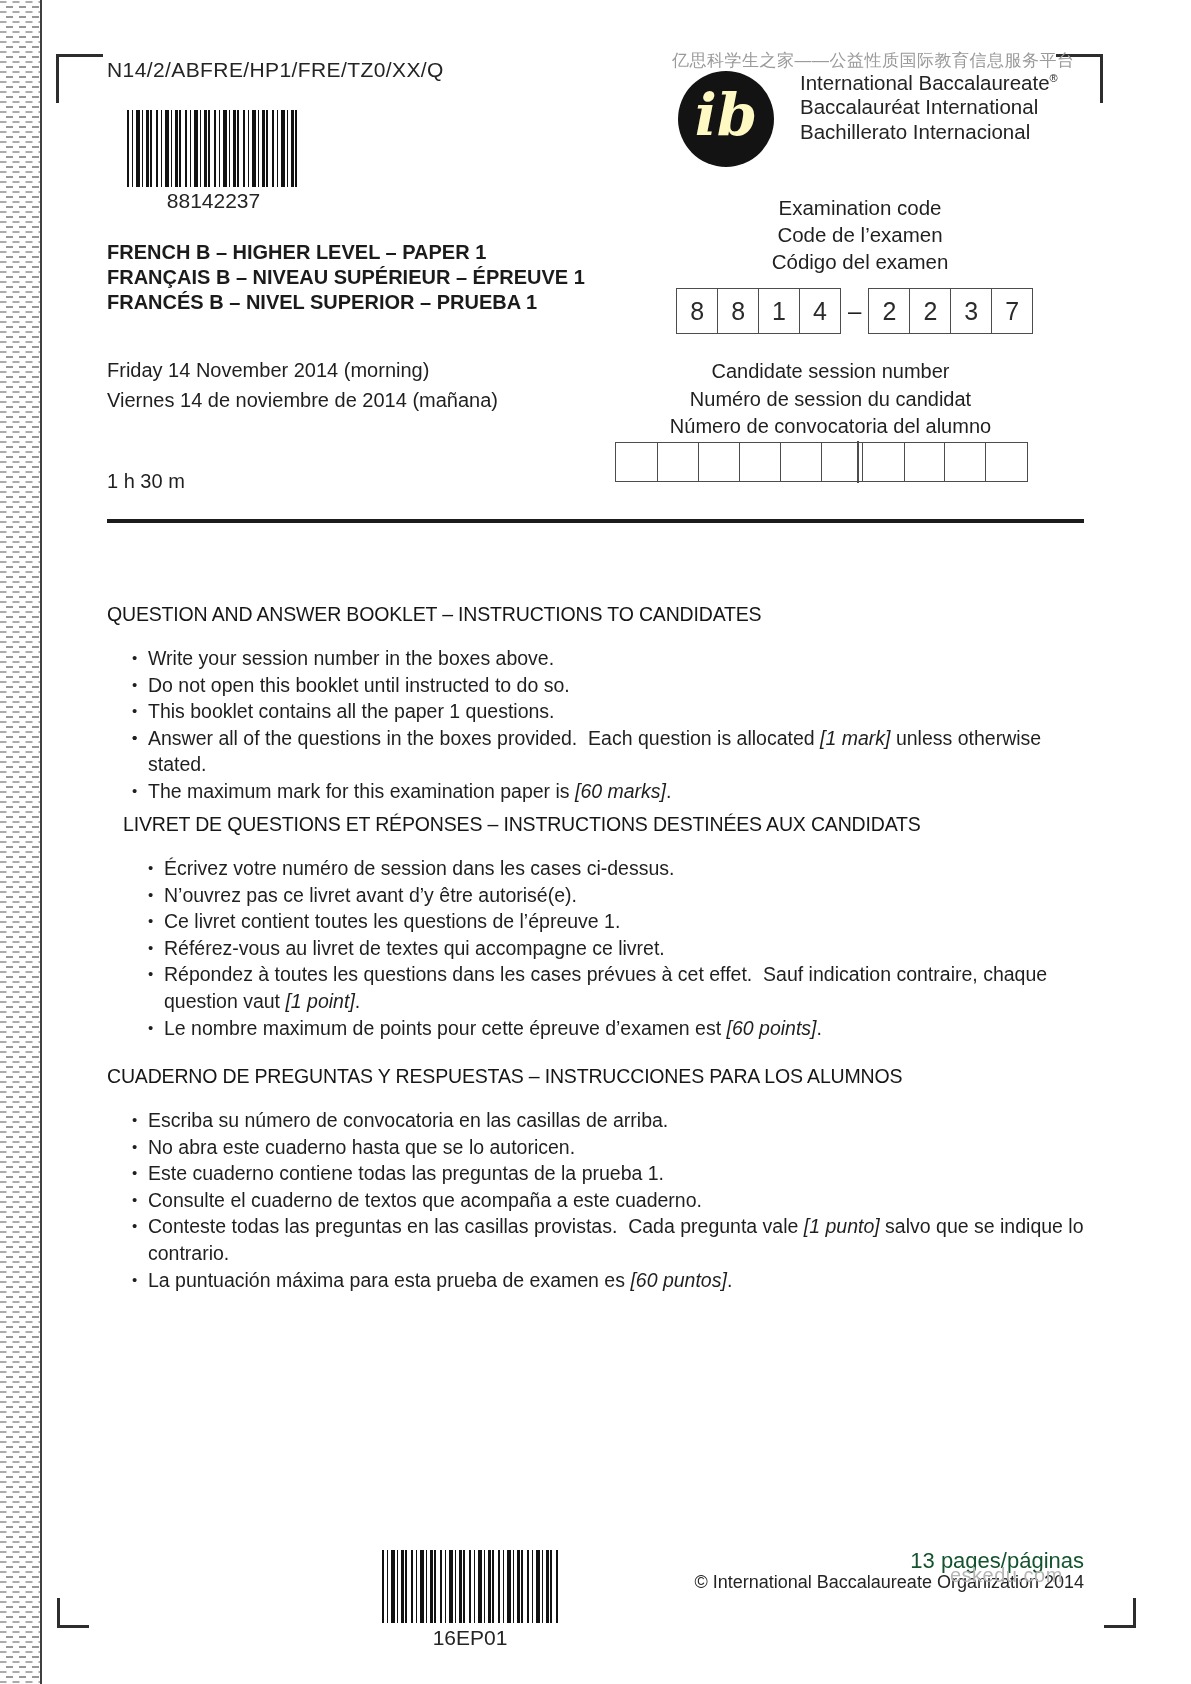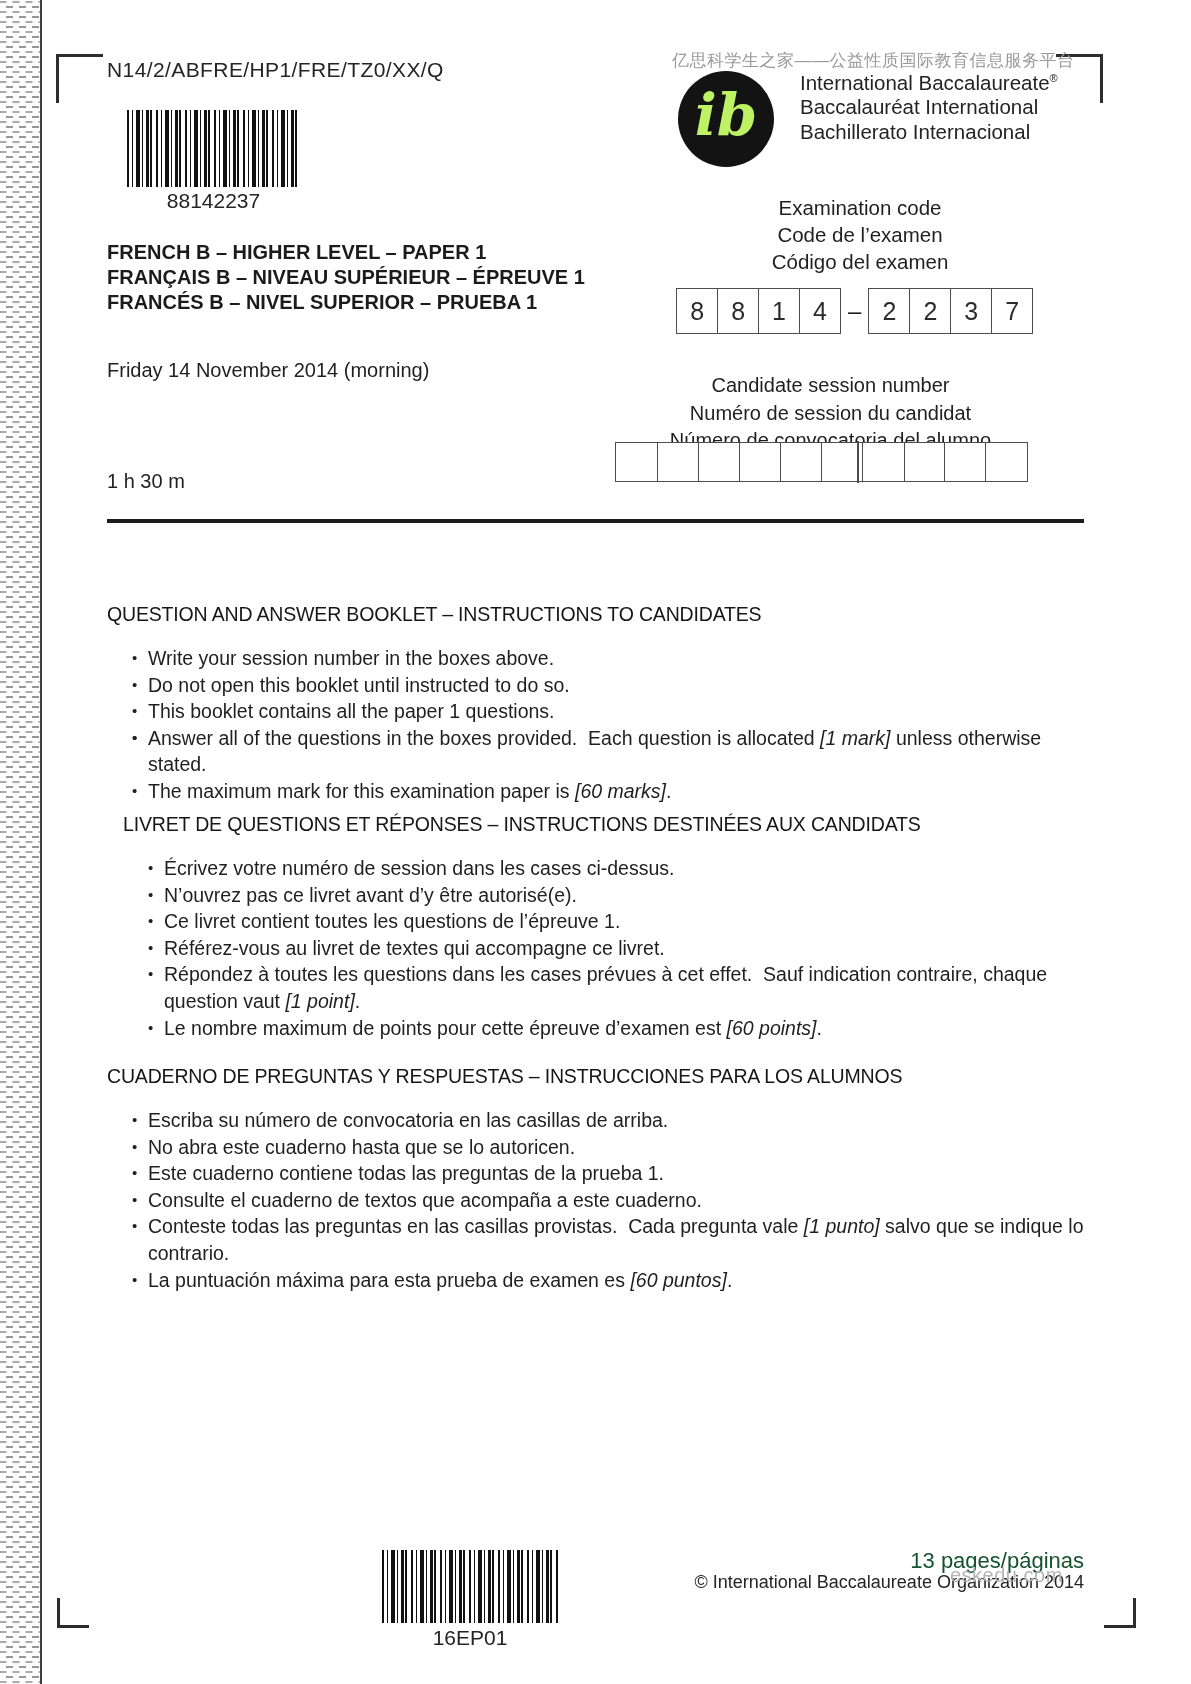--- a/index.html
+++ b/index.html
@@ -29,39 +29,39 @@
       #121212 0 2px,#fff 2px 5px,#121212 5px 6px,#fff 6px 9px,#121212 9px 13px,
       #fff 13px 15px,#121212 15px 16px,#fff 16px 19px,#121212 19px 22px,#fff 22px 23px,
       #121212 23px 25px,#fff 25px 29px);}
   .bc-top{left:127px;top:110px;width:173px;height:77px;}
   .bc-top-num{left:127px;top:189px;width:173px;text-align:center;font-size:21px;color:#242424;}
 
   .cn-watermark{left:672px;top:49px;font-size:17px;color:#9a9a9a;letter-spacing:.5px;white-space:nowrap;}
 
   .ib-circle{left:678px;top:71px;width:96px;height:96px;border-radius:50%;background:#131313;}
   .ib-circle .mono{position:absolute;left:0;top:-4px;width:100%;height:100%;display:flex;align-items:center;justify-content:center;
-      color:#bef264;font-family:"DejaVu Serif", serif;font-style:italic;font-weight:bold;font-size:58px;}
+      color:#fef9c3;font-family:"DejaVu Serif", serif;font-style:italic;font-weight:bold;font-size:58px;}
   .ib-names{left:800px;top:66px;font-size:20.5px;line-height:24.5px;color:#242424;}
   .ib-names sup{font-size:11px;}
 
   .exam-labels{left:676px;top:194px;width:368px;text-align:center;font-size:20.5px;line-height:27px;}
   .boxrow{display:flex;align-items:stretch;}
   .exam-boxes{left:676px;top:288px;height:46px;}
   .cells{display:flex;}
   .cell{box-sizing:border-box;width:42.5px;border:1.6px solid #4d4d4d;margin-left:-1.6px;
         display:flex;align-items:center;justify-content:center;font-size:25px;color:#2b2b2b;background:#fff;}
   .cells .cell:first-child{margin-left:0;}
   .dashsep{width:27px;display:flex;align-items:center;justify-content:center;font-size:24px;}
 
   .titles{left:107px;top:240px;font-weight:bold;font-size:20px;line-height:24.8px;color:#1b1b1b;}
 
   .dates{left:107px;top:355px;font-size:20px;line-height:30px;}
   .duration{left:107px;top:470px;font-size:20px;}
 
-  .session-labels{left:617px;top:372px;width:427px;text-align:center;font-size:20px;line-height:27.5px;}
+  .session-labels{left:617px;top:358px;width:427px;text-align:center;font-size:20px;line-height:27.5px;}
   .session-boxes{left:617px;top:442px;height:40px;}
   .session-boxes .cell{width:42.7px;}
   .cell.dbl{position:relative;}
   .cell.dbl::before{content:"";position:absolute;left:-5.5px;top:-1.6px;bottom:-1.6px;width:1.6px;background:#4d4d4d;}
 
   .rule{left:107px;top:519px;width:977px;height:3.5px;background:#1c1c1c;}
 
   .section{left:107px;width:978px;}
   .sec-en{top:556px;margin-top:44px;} .sec-fr{top:810px;margin-left:16px;} .sec-es{top:1062px;}
   .section h2{margin:0 0 17px 0;font-size:21px;font-weight:400;line-height:28px;color:#161616;
@@ -127,20 +127,21 @@
   </div>
 
   <div class="abs titles">
     <div>FRENCH B – HIGHER LEVEL – PAPER 1</div>
     <div>FRANÇAIS B – NIVEAU SUPÉRIEUR – ÉPREUVE 1</div>
     <div>FRANCÉS B – NIVEL SUPERIOR – PRUEBA 1</div>
   </div>
 
   <div class="abs dates">
     <div>Friday 14 November 2014 (morning)</div>
+    <div>Viernes 14 de noviembre de 2014 (mañana)</div>
   </div>
   <div class="abs duration">1 h 30 m</div>
 
   <div class="abs session-labels">
     <div>Candidate session number</div>
     <div>Numéro de session du candidat</div>
     <div>Número de convocatoria del alumno</div>
   </div>
   <div class="abs boxrow session-boxes">
       <span class="cell"></span>

